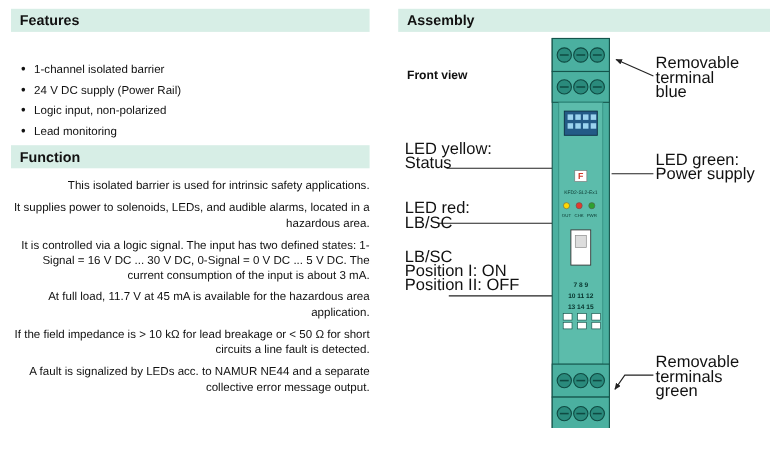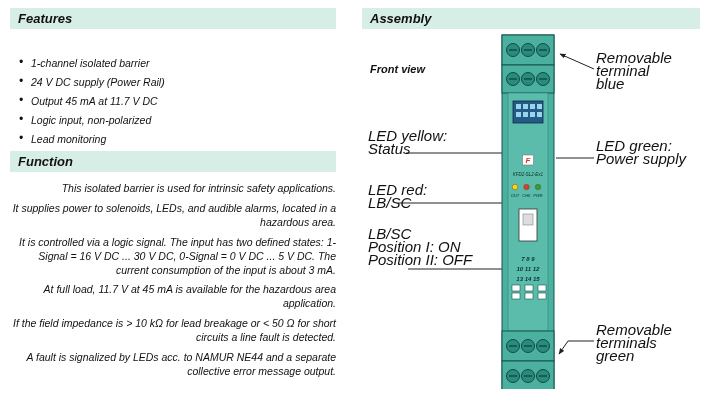--- a/index.html
+++ b/index.html
@@ -1,17 +1,17 @@
 <!DOCTYPE html>
 <html style="--section-bar-bg: #d7eee6; --device-body: #4bb0a0; --device-panel: #5cbcab; --screw: #2a8a7c; --display-bg: #235a86; --display-cell: #9bd3ee; --led-yellow: #ffd800; --led-red: #e23a2e; --led-green: #2ea12e;"><head>
 <meta charset="utf-8">
 <style>
   html,body{margin:0;padding:0;background:#fff;}
   body{font-family:"Liberation Sans",sans-serif;color:#111;}
-  .page{position:relative;width:704px;height:389px;background:#fff;overflow:hidden;font-style:italic;}
+  .page{position:relative;width:704px;height:389px;background:#fff;overflow:hidden;}
 
   .col-left{position:absolute;left:10px;top:8px;width:326px;}
   .col-right{position:absolute;left:362px;top:8px;width:338px;height:408px;}
 
   .section-bar{
     background:var(--section-bar-bg,#d7eee6);
     padding:3px 8px;
     font-weight:bold;
     font-size:13px;
     line-height:15px;
@@ -52,21 +52,20 @@
 
 <div class="page">
 
   <div class="col-left">
     <div class="section-bar">
       <span>Features</span>
     </div>
     <ul class="features-list">
       <li>1-channel isolated barrier</li>
       <li>24 V DC supply (Power Rail)</li>
-      <li>Output 45 mA at 11.7 V DC</li>
       <li>Logic input, non-polarized</li>
       <li>Lead monitoring</li>
     </ul>
 
     <div class="section-bar">
       <span>Function</span>
     </div>
     <div class="func">
       <p>This isolated barrier is used for intrinsic safety applications.</p>
       <p>It supplies power to solenoids, LEDs, and audible alarms, located in a hazardous area.</p>

